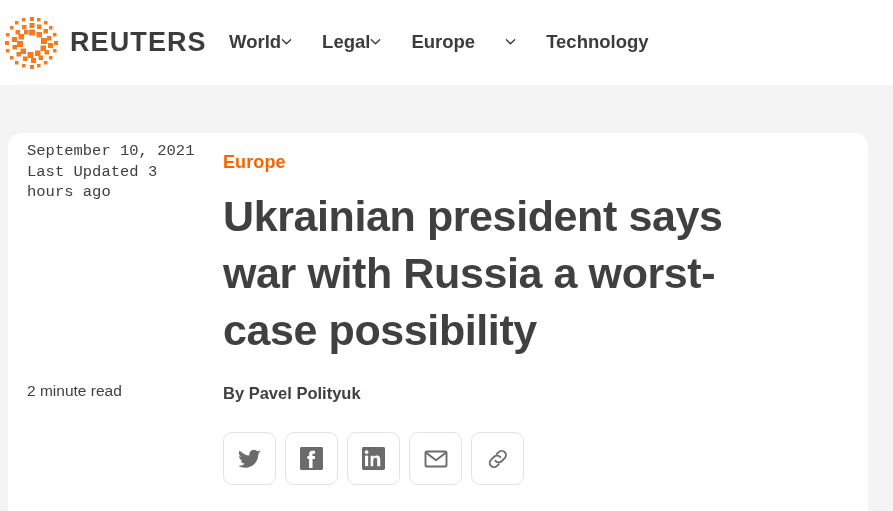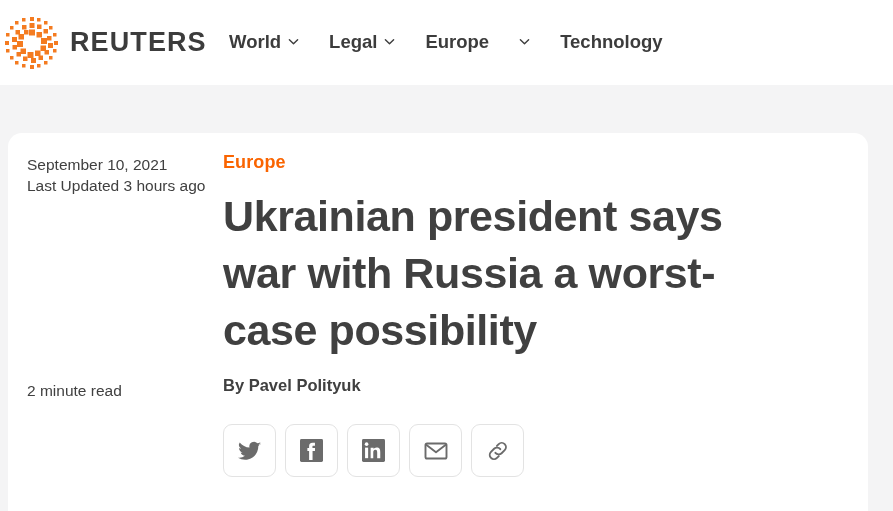--- a/index.html
+++ b/index.html
@@ -102,21 +102,20 @@
   .nav {
     display: flex;
     align-items: center;
     gap: 30px;
     padding-left: 22px;
     white-space: nowrap;
   }
   .nav-item {
     display: flex;
     align-items: center;
-    gap: 7px;
     font-size: 18.5px;
     font-weight: 700;
     color: #3c3c3c;
     cursor: pointer;
     line-height: 1;
   }
   .chev {
     display: inline-block;
     width: 11px;
     height: 11px;
@@ -139,23 +138,24 @@
 
   .card-inner {
     position: relative;
     width: 100%;
     height: 100%;
   }
 
   
   .rail {
     position: absolute;
-    top: 22px;
+    top: 8px;
     left: 19px;
     width: 180px;
+    font-family: Liberation Mono, monospace;
   }
   .timestamp {
     font-size: 15.5px;
     line-height: 20.5px;
     color: #404040;
     font-weight: 400;
   }
   .readtime {
     position: absolute;
     top: 248px;
@@ -188,21 +188,21 @@
     margin-top: 15px;
     font-size: 43px;
     line-height: 57px;
     font-weight: 700;
     color: #404040;
     letter-spacing: -0.4px;
     max-width: 545px;
   }
 
   .byline {
-    margin-top: 16px;
+    margin-top: 24px;
     font-size: 16.5px;
     font-weight: 700;
     color: #404040;
     line-height: 20px;
   }
 
   
   .share-row {
     margin-top: 29px;
     display: flex;

